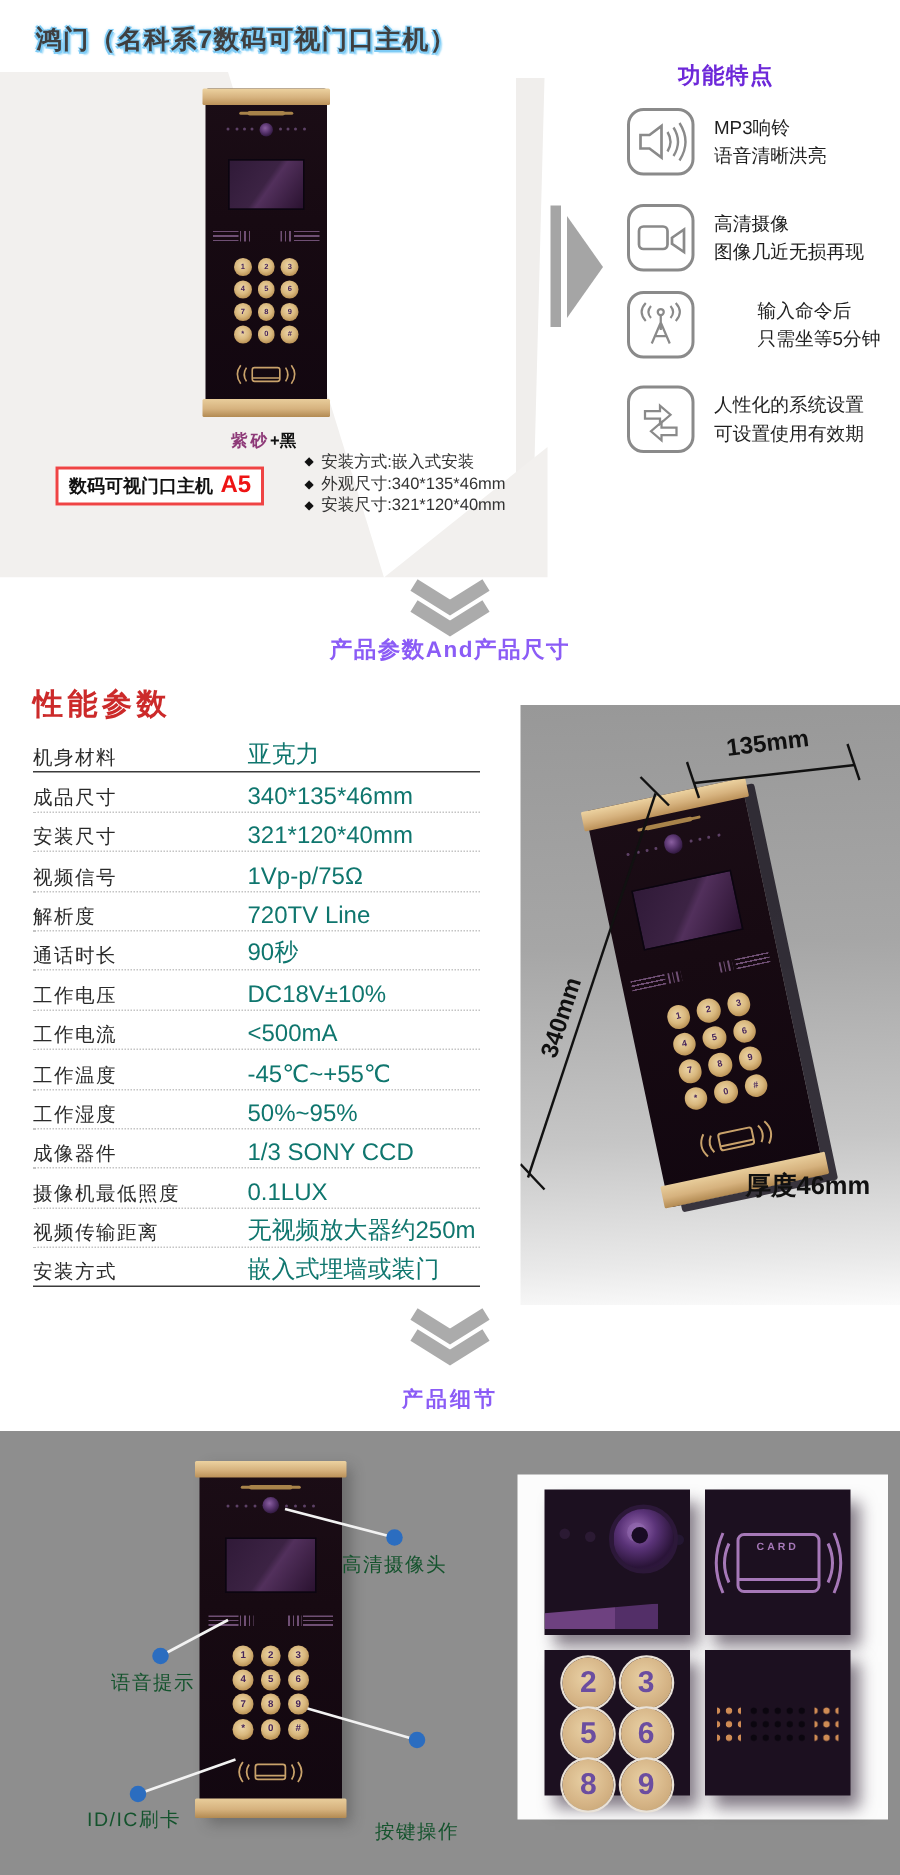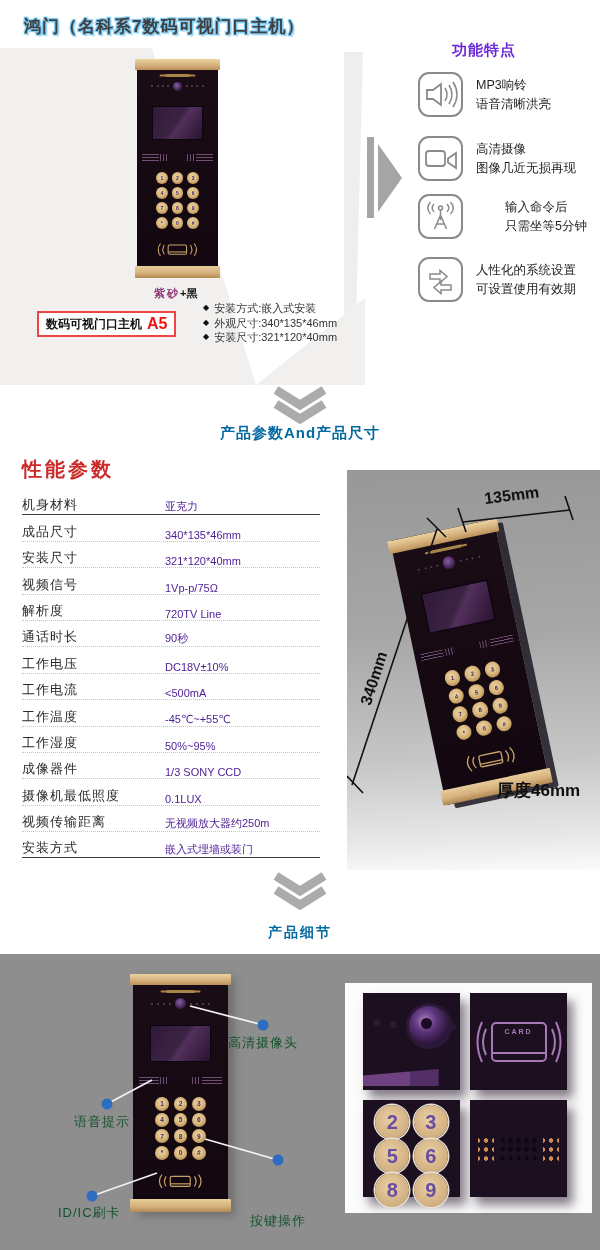--- a/index.html
+++ b/index.html
@@ -75,31 +75,31 @@
   .big-arrow-tri{left:378px;top:144px;width:0;height:0;border-top:34px solid transparent;
          border-bottom:34px solid transparent;border-left:24px solid #a5a5a5;}
   .feature{display:flex;align-items:center;gap:12px;left:417px;}
   .f-icon{flex:0 0 47px;width:47px;height:47px;}
   .f-text{font-size:12.5px;line-height:19px;color:#1f1f1f;white-space:nowrap;}
   .f1{top:71px;} .f2{top:135px;} .f3{top:193px;gap:41px;} .f4{top:256px;}
 
   
   .chev{left:272px;width:56px;height:44px;}
   .chev1{top:386px;} .chev2{top:872px;}
-  .divider-label{left:0;right:0;text-align:center;font-weight:bold;color:#0369a1;}
+  .divider-label{left:0;right:0;text-align:center;font-weight:bold;color:#8b5cf6;}
   .dl1{top:424px;font-size:15px;letter-spacing:1px;}
   .dl2{top:924px;font-size:14px;letter-spacing:2px;}
 
   
   .specs-title{left:22px;top:456px;font-size:20px;font-weight:bold;color:#cc2a2a;letter-spacing:3px;}
   .spec-table{left:22px;top:489px;width:298px;}
   .spec-row{display:flex;align-items:flex-end;height:25.4px;border-bottom:1px dotted #c4c4c4;}
   .spec-row.first,.spec-row.last{border-bottom:1.5px solid #3b3b3b;}
   .spec-row .lbl{flex:0 0 143px;font-size:13px;color:#2a2a2a;letter-spacing:1px;}
-  .spec-row .val{font-size:11px;color:#4c1d95;}
+  .spec-row .val{font-size:16px;color:#0f766e;}
 
   
   .dim-box{left:347px;top:470px;width:253px;height:400px;
      background:linear-gradient(178deg,#989898 0%,#a6a6a6 40%,#c6c6c6 72%,#e9e9e9 92%,#fbfbfb 100%);}
   .dim-svg{left:347px;top:470px;}
   .dim-svg text{font-weight:bold;fill:#101010;}
 
   
   .bottom-band{left:0;top:954px;width:600px;height:296px;background:#8e8e8e;}
   .callout-svg{left:0;top:954px;}

